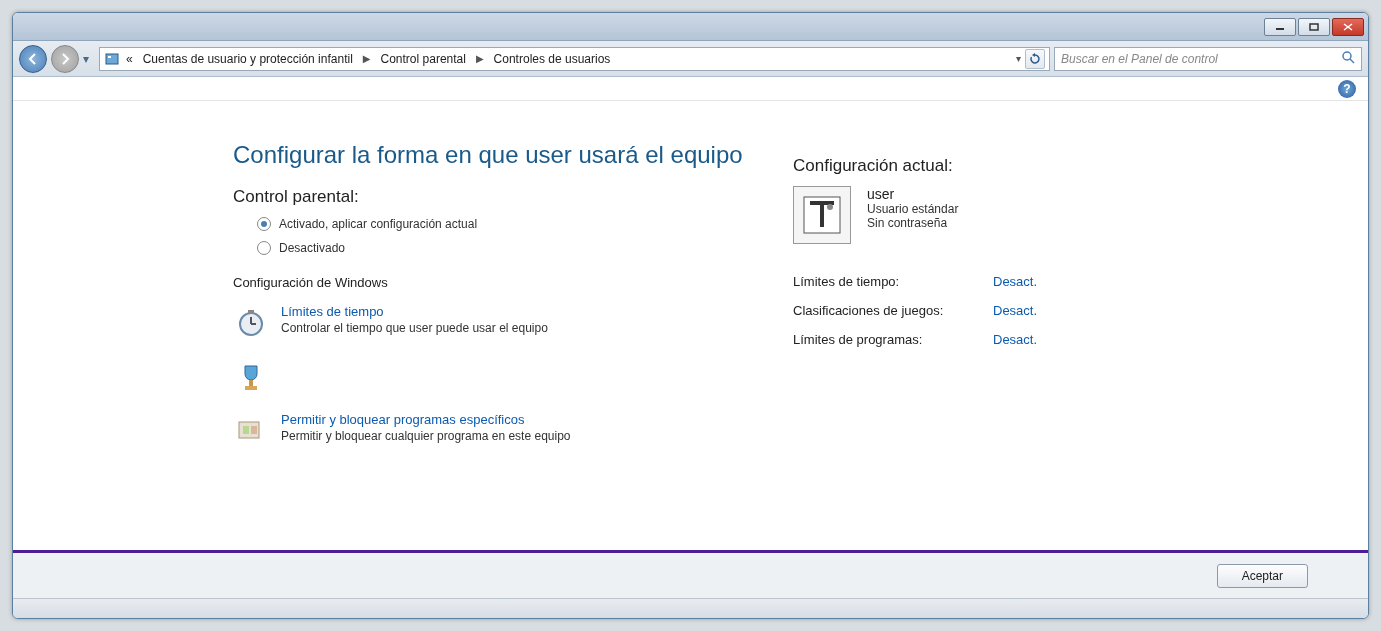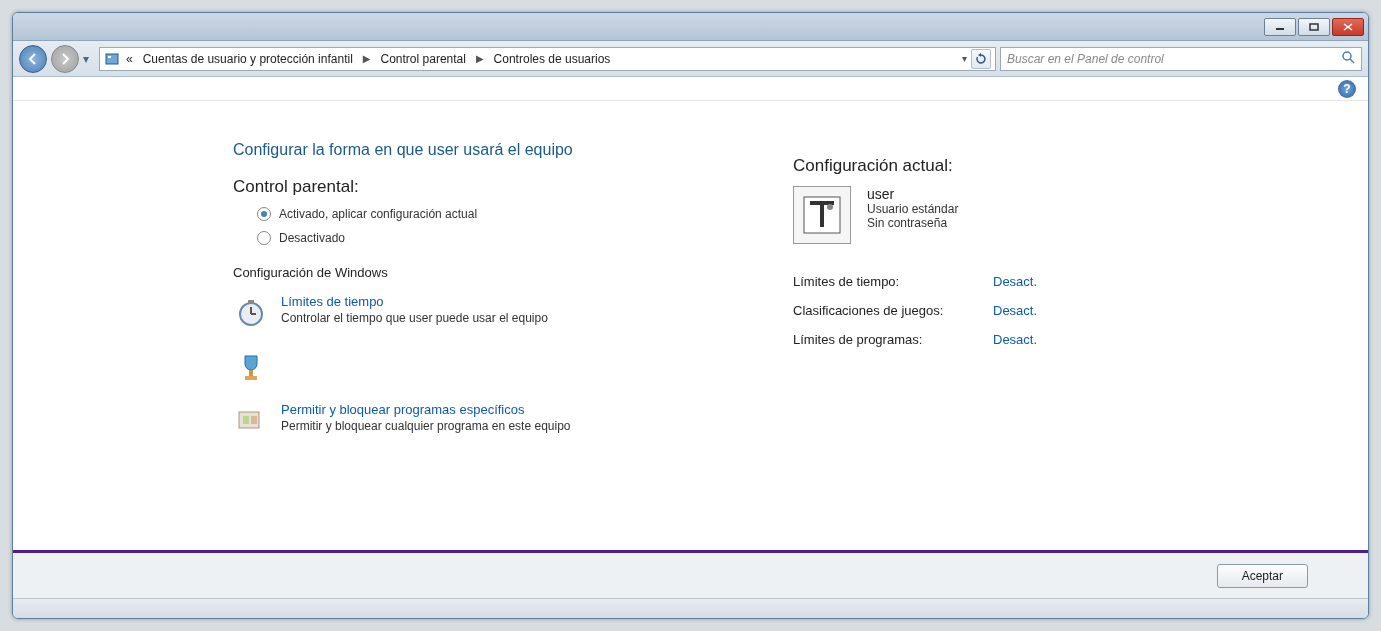--- a/index.html
+++ b/index.html
@@ -73,38 +73,38 @@
   gap:2px;
   font-size:12px;
   color:#222;
 }
 .addr-icon { width:16px;height:16px; }
 .crumb-sep { color:#555; padding:0 4px; font-size:10px;}
 .crumb { padding:2px 4px; }
 .addr-right { margin-left:auto; display:flex; align-items:center; gap:4px;}
 .addr-btn { width:20px;height:20px;border:1px solid #b0bfce;background:linear-gradient(#f7f9fb,#e3e9ef);display:flex;align-items:center;justify-content:center;border-radius:2px;}
 .search-box {
-  width:362px;height:24px;background:#fff;border:1px solid #9aa9b8;
+  width:308px;height:24px;background:#fff;border:1px solid #9aa9b8;
   display:flex;align-items:center;padding:0 6px;color:#888;font-style:italic;
 }
 .search-box .mag { margin-left:auto; color:#4a7fb5;}
 .help-row {
   height:24px;background:#fff;border-bottom:1px solid #e5e5e5;
   display:flex;justify-content:flex-end;align-items:center;padding:0 12px;
 }
 .help-icon {
   width:18px;height:18px;border-radius:50%;
   background: radial-gradient(#6fa8dc,#2a5a9a);
   color:#fff;display:flex;align-items:center;justify-content:center;font-size:12px;font-weight:bold;
 }
 .content-area { flex:1; background:#fff; overflow:auto; }
 .content-inner { padding: 40px 60px 20px 220px; display:flex; gap:40px; }
 .col-left { width:520px; }
 .col-right { width:380px; }
-h1.heading { color:#1a5a8a; font-weight:normal; font-size:16px; margin-bottom:18px;}
+h1.heading { color:#1a5a8a; font-weight:normal; font-size:24px; margin-bottom:18px;}
 .section-label { color:#222; font-size:17px; margin-bottom:10px;margin-top:15px;}
 .radio-group { margin-left:24px; margin-bottom:20px;}
 .radio-item { display:flex; align-items:center; gap:8px; margin-bottom:10px; color:#333; font-size:12px;}
 .radio {
   width:14px;height:14px;border:1px solid #888;border-radius:50%;background:#fff;
   display:flex;align-items:center;justify-content:center;
 }
 .radio.checked::after { content:""; width:6px;height:6px;border-radius:50%;background:#4a7fb5;}
 .subsection { color:#222; font-size:13px; margin:10px 0 14px 0;}
 .setting-row { display:flex; gap:12px; margin-bottom:18px; }

